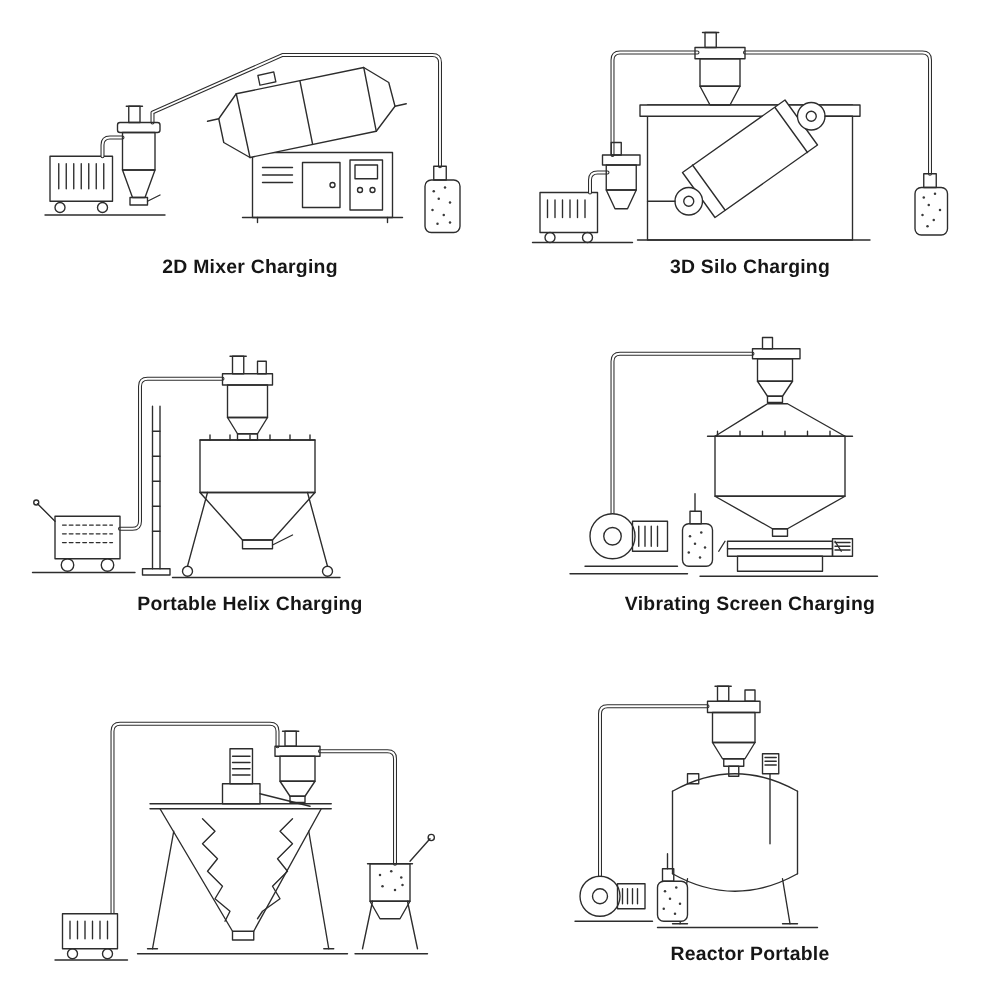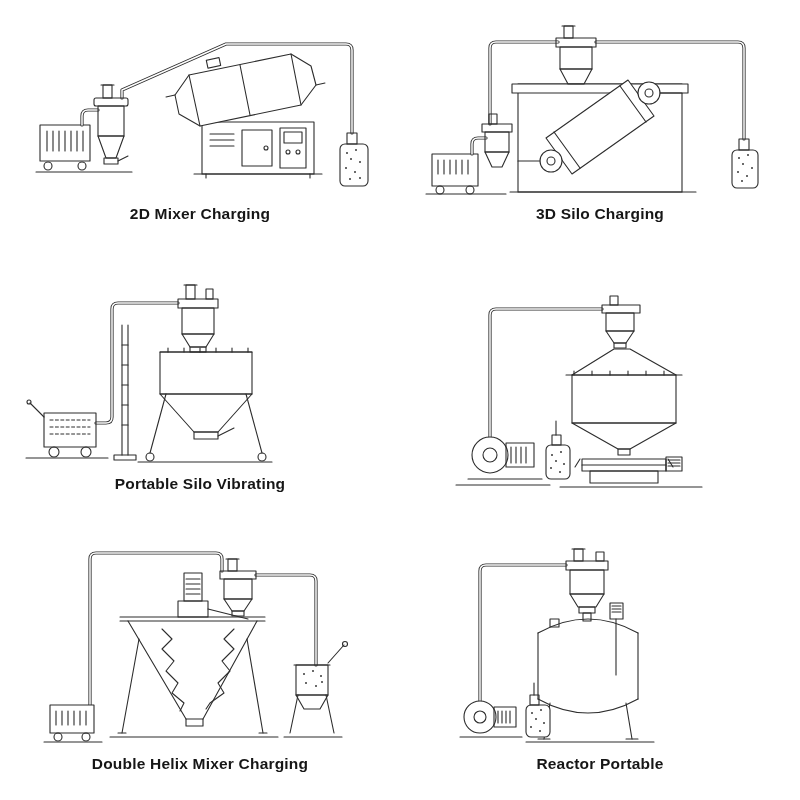--- a/index.html
+++ b/index.html
@@ -191,21 +191,21 @@
               <path d="M150 127 H242 L208 165 H184 Z"></path>
               <rect x="184" y="165" width="24" height="7"></rect>
               <path d="M208 169 L224 161"></path>
               <path d="M156 127 L140 186 M236 127 L252 186"></path>
               <circle cx="140" cy="190" r="4"></circle>
                 <circle cx="252" cy="190" r="4"></circle>
             </g>
           </g>
         </svg>
       </div>
-      <figcaption class="caption">Portable Silo Vibrating</figcaption>
+      <figcaption class="caption">Portable Helix Charging</figcaption>
     </figure>
 
     <figure class="cell">
       <div class="art">
         <svg width="380" height="200" viewBox="0 0 380 200">
           <g class="ln">
             <g>
               <path d="M46 192 H140 M150 194 H292"></path>
             </g>
             <g>
@@ -249,20 +249,21 @@
               <rect x="172" y="166" width="84" height="12"></rect>
               <path d="M172 172 H256"></path>
               <path d="M170 166 l-5 8 M258 166 l5 8"></path>
               <rect x="180" y="178" width="68" height="12"></rect>
               <rect x="256" y="164" width="16" height="14"></rect>
               <path d="M258 167 H270 M258 170 H270 M258 173 H270"></path>
             </g>
           </g>
         </svg>
       </div>
+      <figcaption class="caption">Vibrating Screen Charging</figcaption>
     </figure>
 
     <figure class="cell">
       <div class="art">
         <svg width="380" height="200" viewBox="0 0 380 200">
           <g class="ln">
             <g>
               <path d="M34 195 H92 M100 190 H268 M274 190 H332"></path>
             </g>
             <g>
@@ -310,21 +311,20 @@
               <circle class="dot" cx="294" cy="127" r="1"></circle>
                 <circle class="dot" cx="303" cy="124" r="1"></circle>
               <circle class="dot" cx="311" cy="129" r="1"></circle>
                 <circle class="dot" cx="296" cy="136" r="1"></circle>
               <circle class="dot" cx="306" cy="139" r="1"></circle>
                 <circle class="dot" cx="312" cy="135" r="1"></circle>
             </g>
           </g>
         </svg>
       </div>
-      <figcaption class="caption">Double Helix Mixer Charging</figcaption>
     </figure>
 
     <figure class="cell">
       <div class="art">
         <svg width="380" height="200" viewBox="0 0 380 200">
           <g class="ln">
             <g>
               <path d="M50 190 H112 M116 195 H244"></path>
             </g>
             <g>

